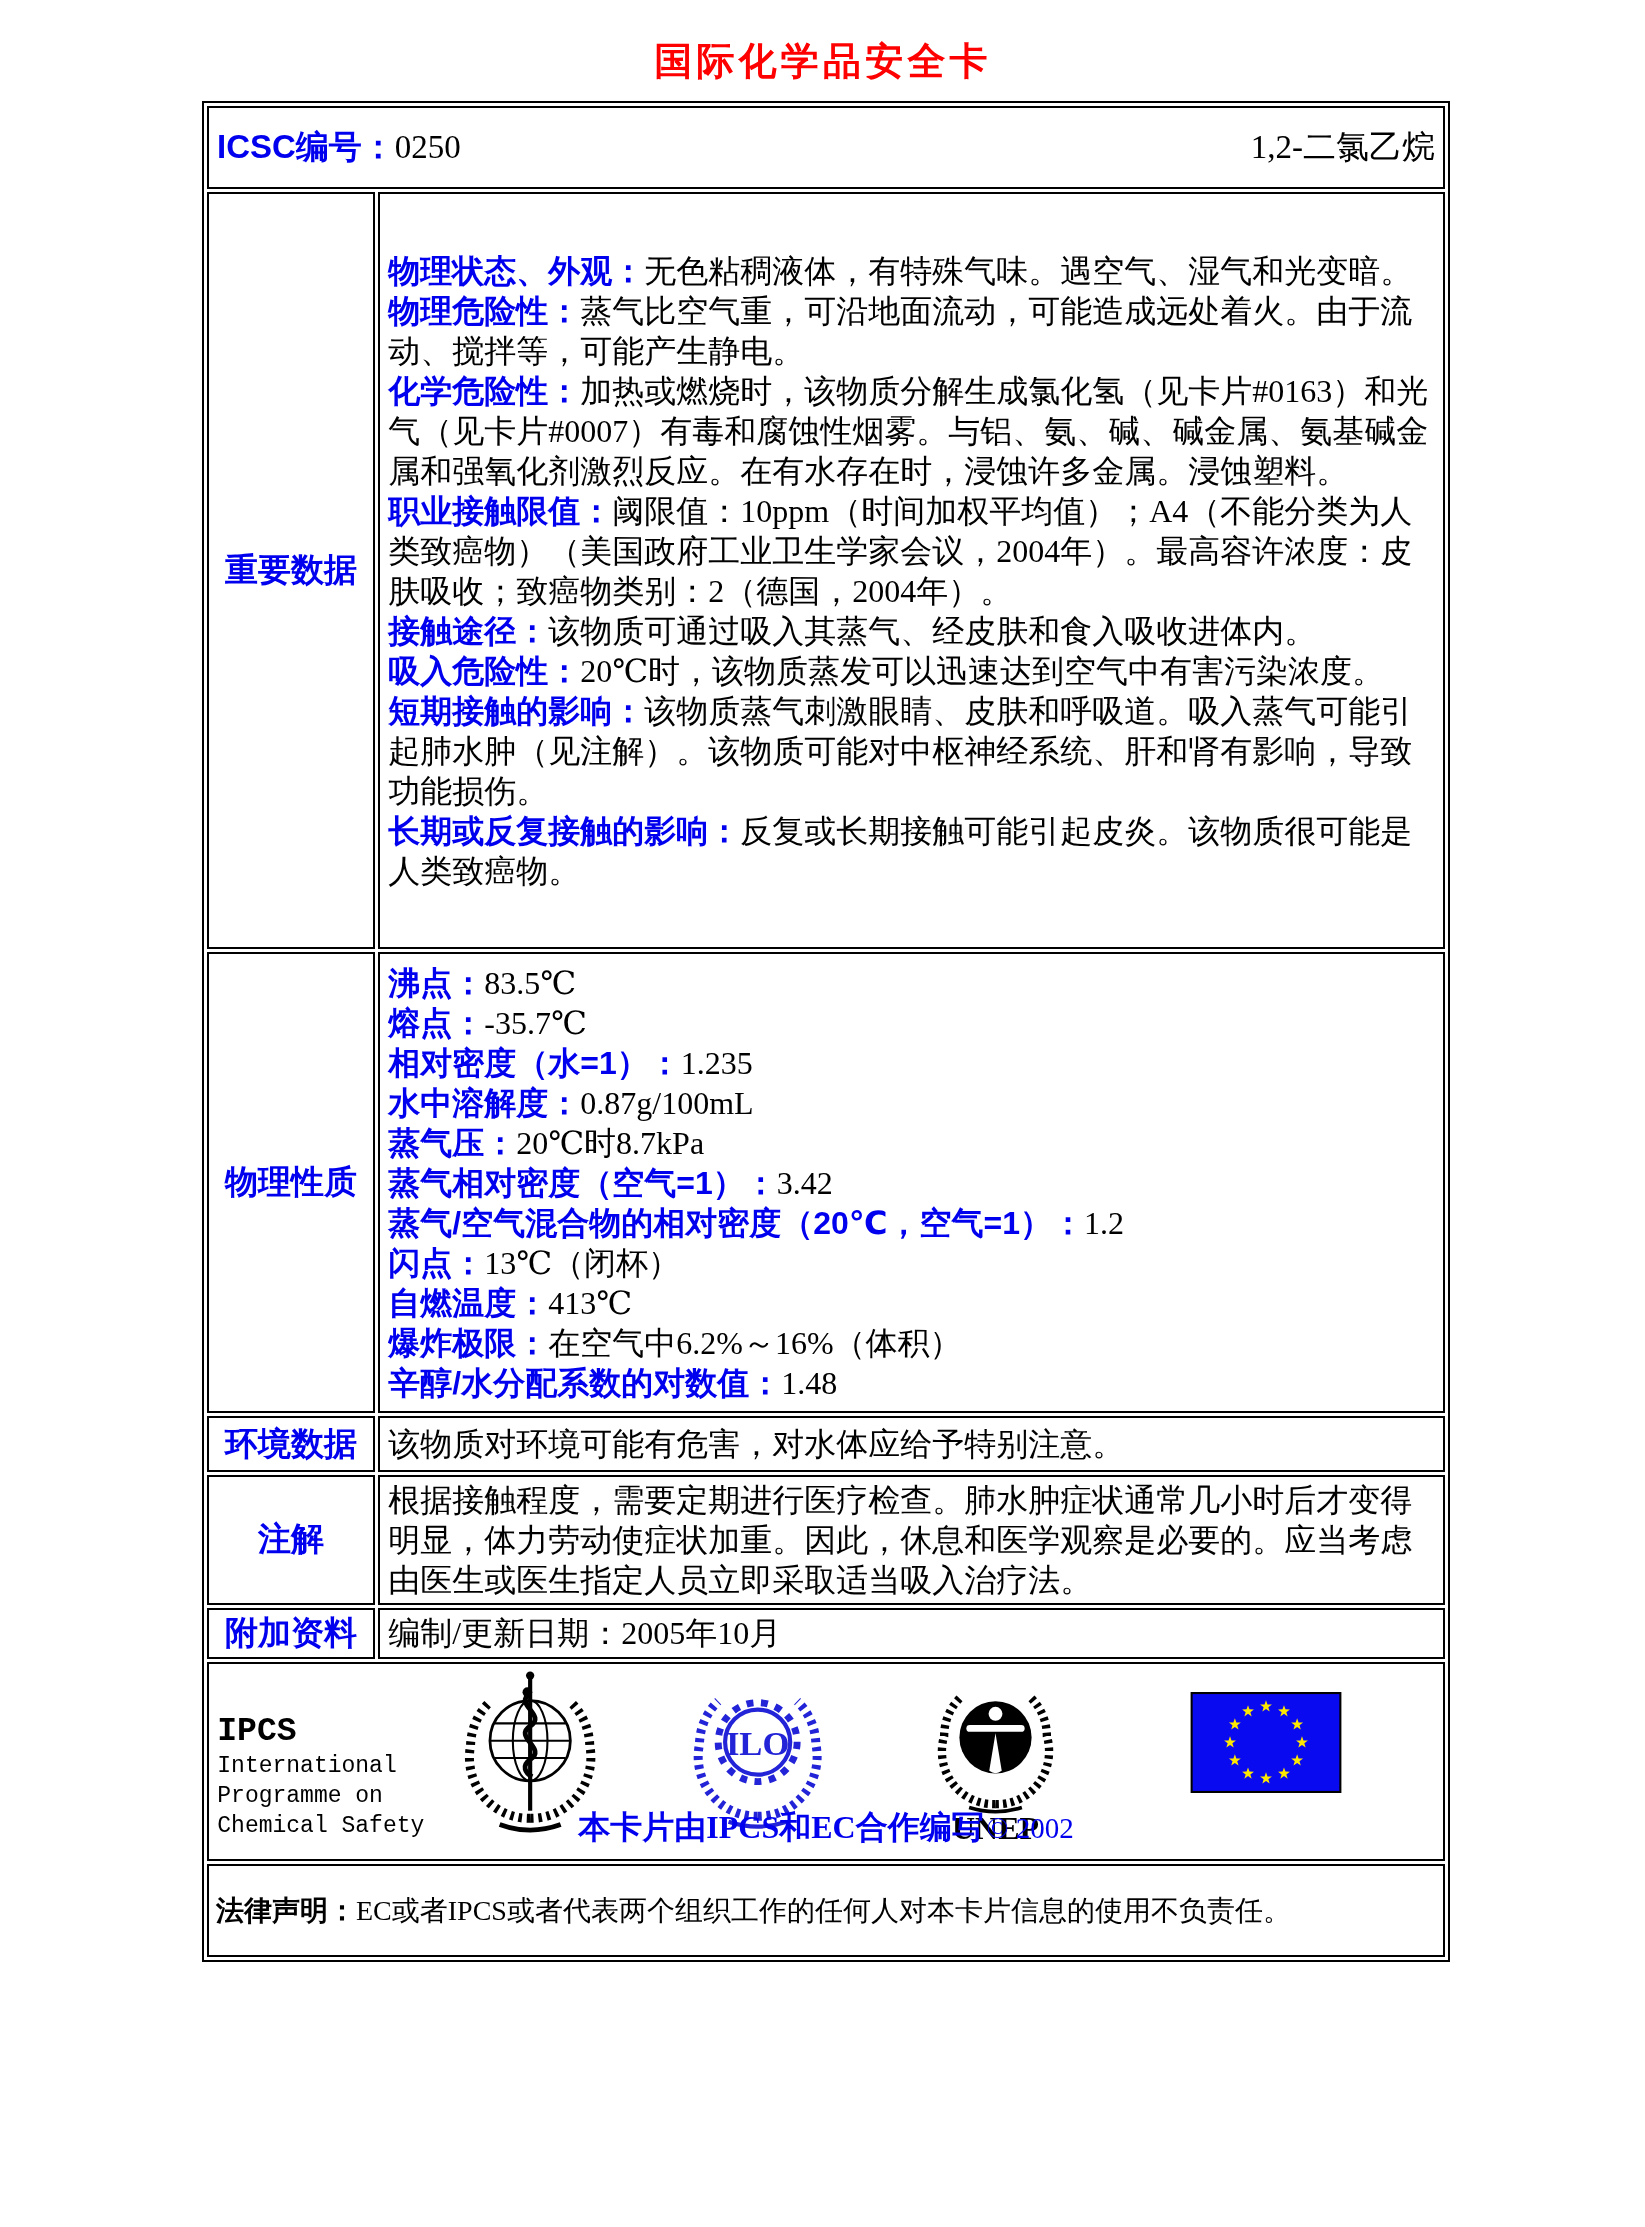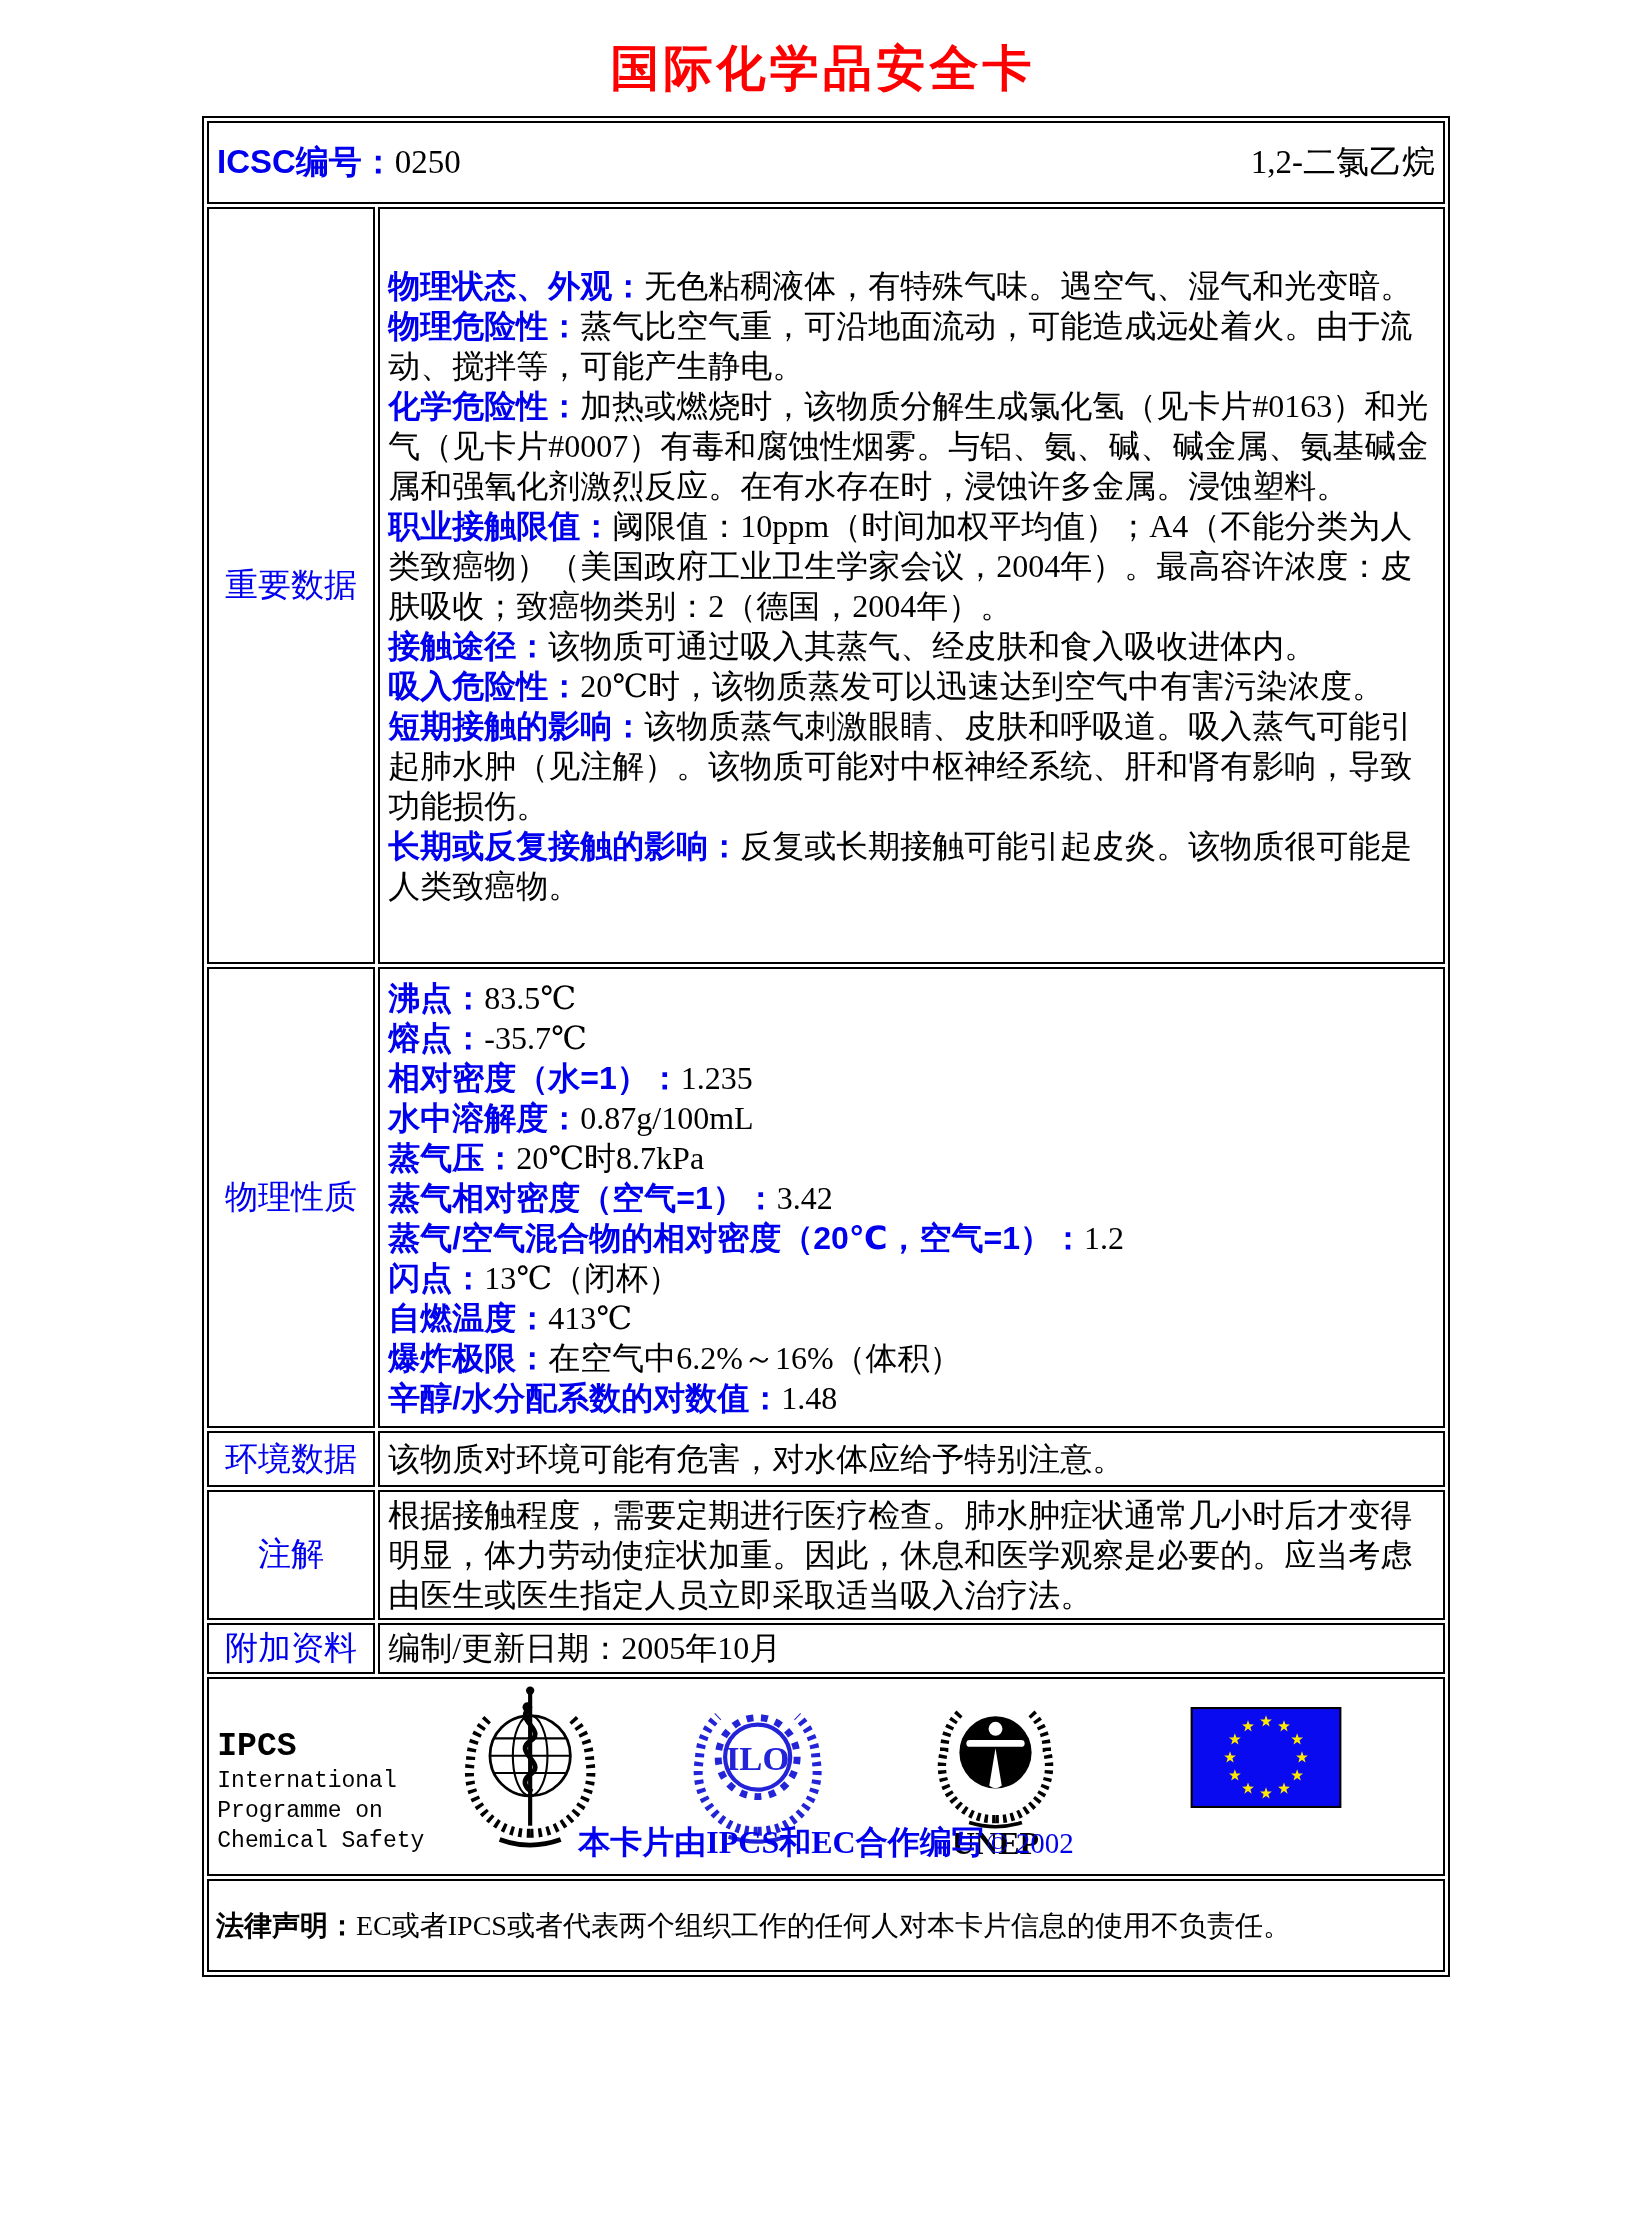--- a/index.html
+++ b/index.html
@@ -1,23 +1,23 @@
 <!DOCTYPE html>
 <html style="font-size:11px"><head>
 <meta charset="utf-8">
 <style>
   html,body{margin:0;padding:0;background:#ffffff;}
   body{width:1646px;min-height:2227px;font-family:"Liberation Serif","DejaVu Serif",serif;color:#000;}
-  .page-title{margin:36px 0 14px 0;text-align:center;font-size:49px;font-weight:bold;color:#fe0000;
+  .page-title{margin:36px 0 14px 0;text-align:center;font-size:38px;font-weight:bold;color:#fe0000;
     font-family:"Liberation Serif","DejaVu Serif",serif;letter-spacing:4.2px;}
   table.card{border-collapse:separate;border-spacing:3.5px;border:2.8px solid #000;background:#fff;
     margin-left:202px;width:1248px;table-layout:fixed;}
   td{border:2.1px solid #000;vertical-align:middle;overflow:hidden;}
   td.lblcell{text-align:center;font-family:"Liberation Sans","DejaVu Sans",sans-serif;
-    font-weight:normal;color:#0000ee;font-size:33px;}
+    font-weight:bold;color:#0000ee;font-size:33px;}
   td.ccell{padding:2.8px 8.3px;font-size:32px;line-height:40px;}
   .hdr{display:flex;justify-content:space-between;align-items:center;height:100%;padding:16px 7px;}
   .hdr-label{color:#0000ee;font-weight:bold;font-size:33px;font-family:"Liberation Sans","DejaVu Sans",sans-serif;}
   .hdr-num{font-size:33px;color:#000;}
   .hdr-name{font-size:33px;color:#000000;}
   p.item{margin:0;}
   .plbl{color:#0000ee;font-weight:bold;font-family:"Liberation Sans","DejaVu Sans",sans-serif;}
   .legal-cell{padding:11px 7px;font-size:28px;line-height:35px;}
   .legal-lbl{font-weight:bold;font-family:"Liberation Sans","DejaVu Sans",sans-serif;color:#000;}
   .logos-cell{position:relative;height:193px;}

